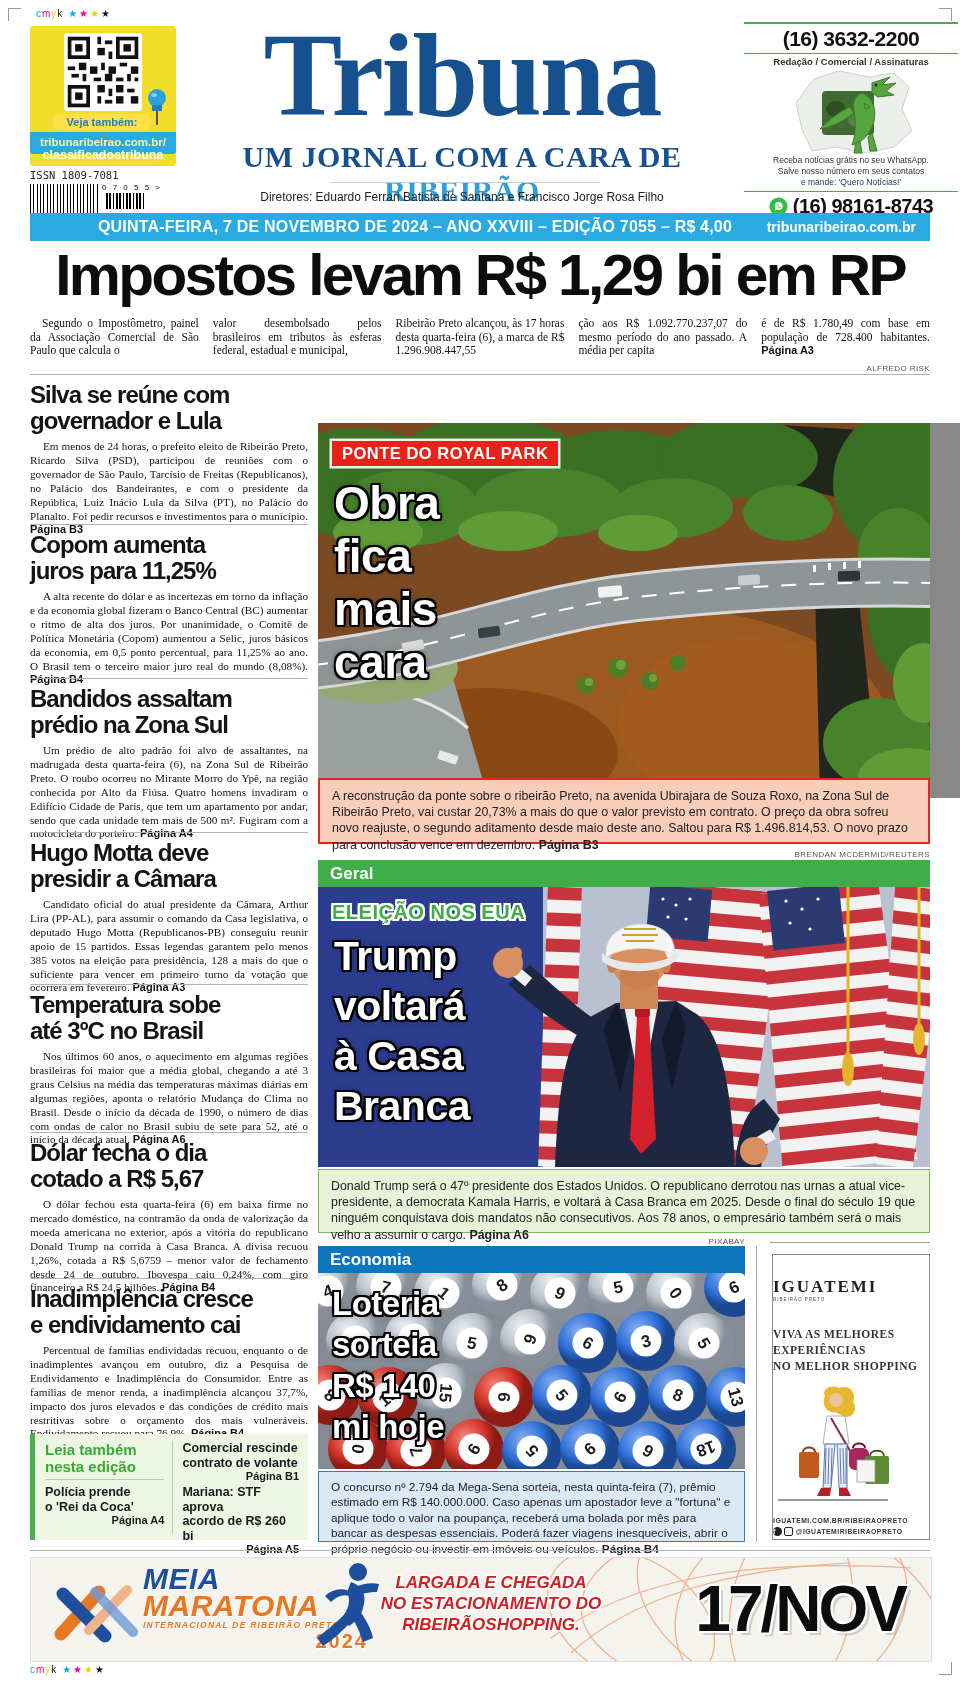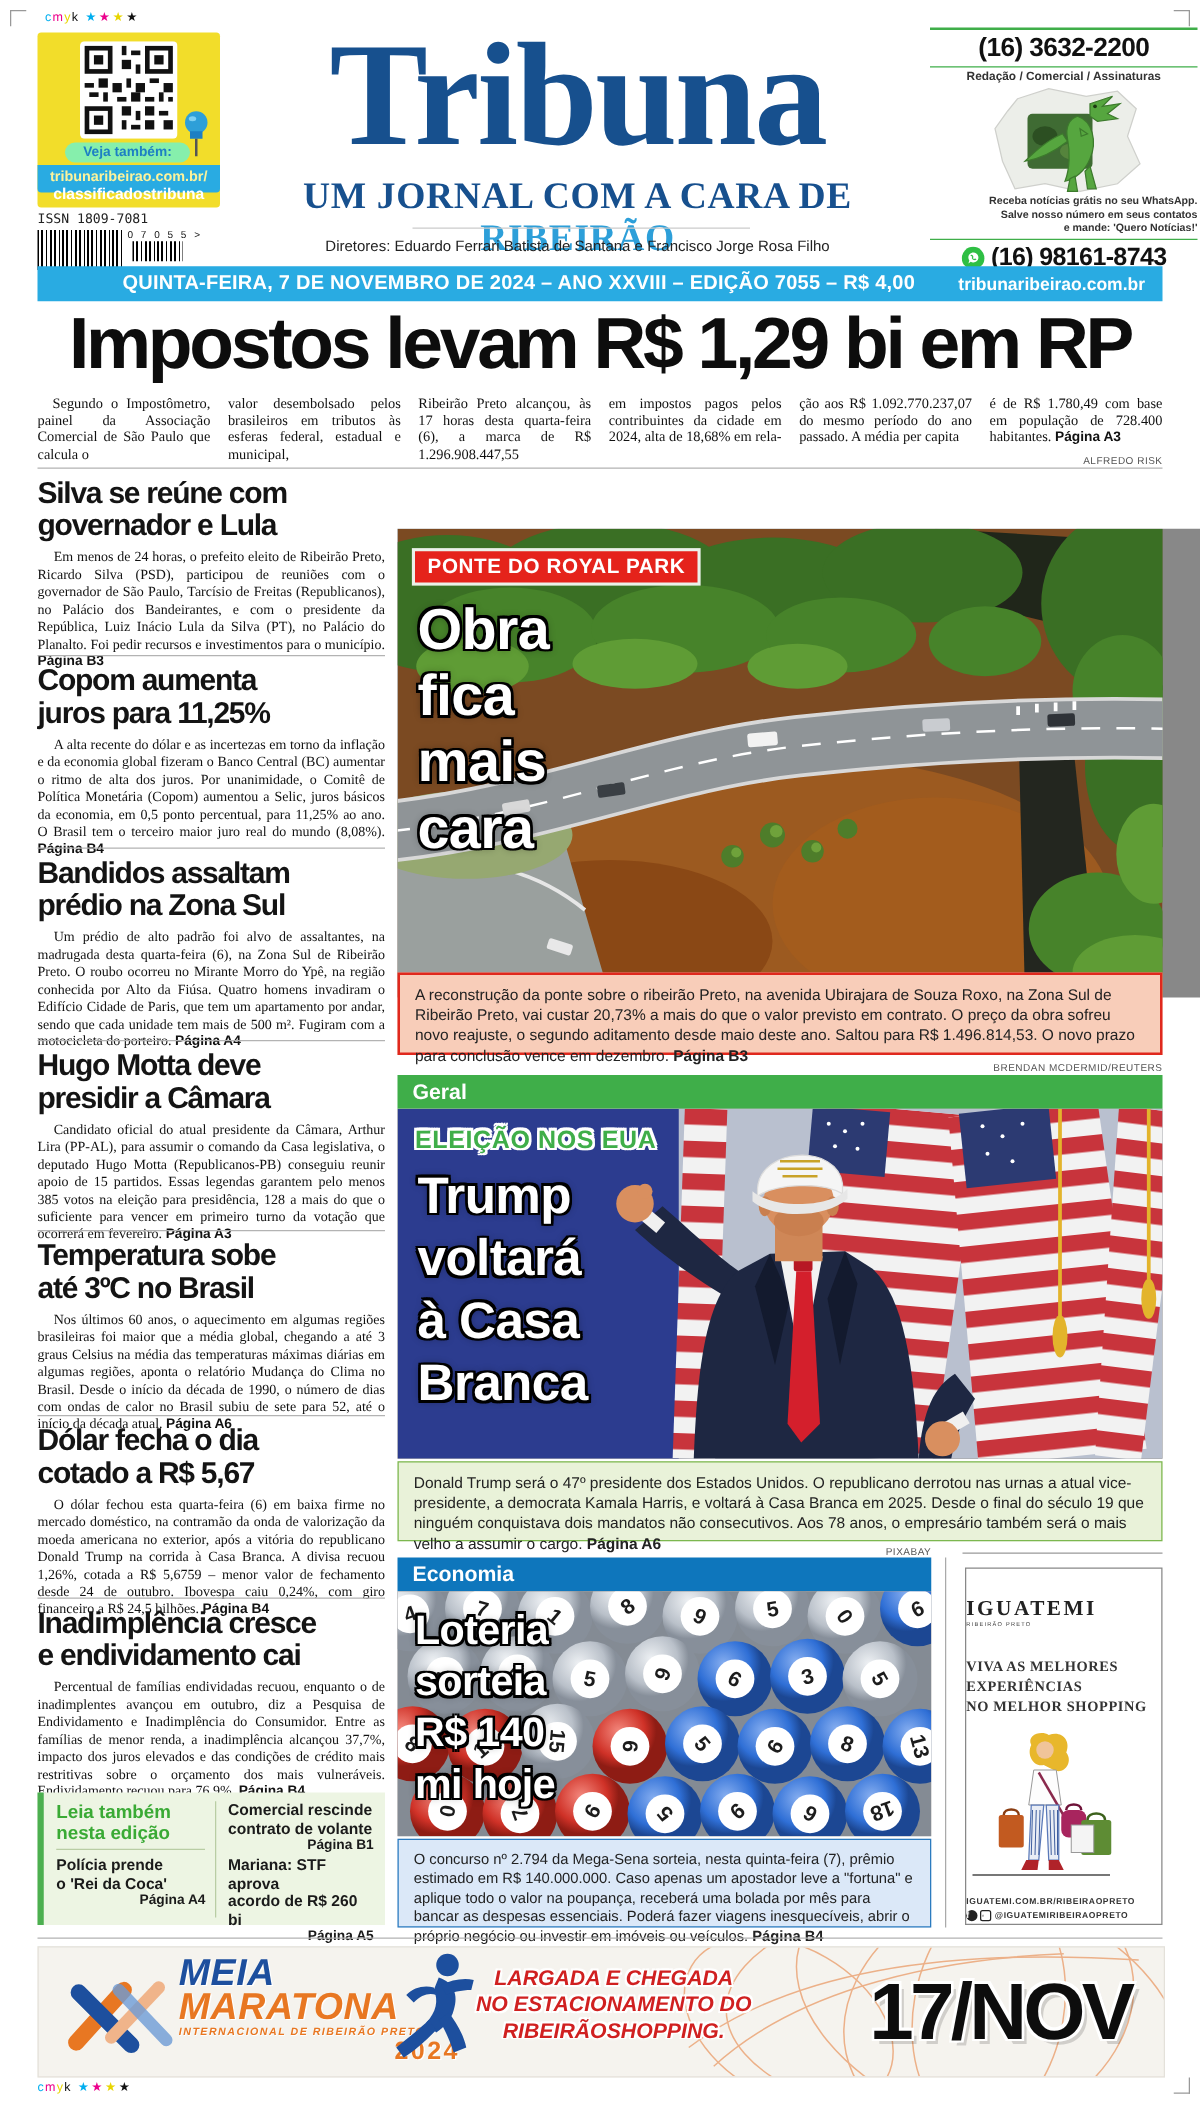--- a/index.html
+++ b/index.html
@@ -10,31 +10,31 @@
   
   .regmark{font-size:10px;color:#222;letter-spacing:1px;}
   .regmark .c{color:#00aeef}.regmark .m{color:#ec008c}.regmark .y{color:#e8d500}.regmark .k{color:#111}
   .stars span{font-size:10px;margin-left:1px;}
   .crop{width:12px;height:12px;border-color:#999;}
   
   .qrbox{background:#f2dd2a;border-radius:3px;}
   .urlbar{background:#29abe2;color:#fff;font-weight:bold;text-align:center;line-height:13px;}
   .url1{color:#fdf39b;font-size:11.5px;}
   .url2{color:#fff;font-size:12.5px;}
-  .vejapill{background:#86efac;border-radius:8px;color:#1d7fc4;font-weight:bold;font-size:11px;text-align:center;}
+  .vejapill{background:#fde047;border-radius:8px;color:#1d7fc4;font-weight:bold;font-size:11px;text-align:center;}
   .mono{font-family:"DejaVu Sans Mono",monospace;}
   .barcode{background:repeating-linear-gradient(90deg,#000 0 1.5px,#fff 1.5px 3px,#000 3px 4.5px,#fff 4.5px 7px,#000 7px 8px,#fff 8px 10px);}
   .logo{font-family:"Liberation Serif",serif;font-weight:bold;color:#17508e;font-size:118px;line-height:100px;text-align:center;letter-spacing:-2px;}
   .slogan{font-family:"Liberation Serif",serif;font-weight:bold;font-size:30px;letter-spacing:.5px;text-align:center;color:#17508e;}
   .slogan .lite{color:#2d9fd9;}
   .directors{font-size:12px;color:#222;text-align:center;font-weight:bold;}
   .grule{border-top:2px solid #3fae49;}
   .phone-big{font-size:21px;font-weight:bold;color:#111;text-align:center;letter-spacing:-.5px;}
   .dept{font-size:9.5px;font-weight:bold;color:#333;text-align:center;}
-  .wainfo{font-size:8.5px;line-height:11px;font-weight:bold;color:#333;text-align:right;}
+  .wainfo{font-size:8.5px;line-height:11px;font-weight:normal;color:#333;text-align:center;}
   
   .datebar{background:#29abe2;color:#fff;}
   .datebar .main{font-size:16px;font-weight:bold;letter-spacing:.2px;}
   .datebar .site{font-size:14px;font-weight:bold;}
   
   .mainhead{font-size:58px;line-height:66px;font-weight:bold;letter-spacing:-2.6px;text-align:center;color:#0d0d0d;transform:scaleX(1.01);transform-origin:center;}
   .leadcols{display:flex;gap:14px;}
   .leadcols div{flex:1;font-family:"Liberation Serif",serif;font-size:11.5px;line-height:13.5px;text-align:justify;}
   .pgref{font-family:Liberation Sans, sans-serif;font-weight:bold;font-size:11px;}
   .hr{border-top:1px solid #b3b3b3;}
@@ -207,21 +207,20 @@
       <span>QUINTA-FEIRA, 7 DE NOVEMBRO DE 2024 – ANO XXVIII – EDIÇÃO 7055 – </span><span style="font-weight:bold;">R$ 4,00</span>
     </div>
     <div class="abs site" style="right:14px;top:6px;">tribunaribeirao.com.br</div>
   </div>
 
   <div class="abs mainhead" style="left:22px;top:242px;width:916px;">Impostos levam R$ 1,29 bi em RP</div>
   <div class="abs leadcols" style="left:30px;top:317px;width:900px;height:54px;overflow:hidden;">
     <div style="text-indent:12px;">Segundo o Impostômetro, painel da Associação Comercial de São Paulo que calcula o</div>
     <div>valor desembolsado pelos brasileiros em tributos às esferas federal, estadual e municipal,</div>
     <div>Ribeirão Preto alcançou, às 17 horas desta quarta-feira (6), a marca de R$ 1.296.908.447,55</div>
-    <div>em impostos pagos pelos contribuintes da cidade em 2024, alta de 18,68% em rela-</div>
     <div>ção aos R$ 1.092.770.237,07 do mesmo período do ano passado. A média per capita</div>
     <div><span>é de R$ 1.780,49 com base em população de 728.400 habitantes. </span><span class="pgref">Página A3</span></div>
   </div>
   <div class="abs hr" style="left:30px;top:374px;width:900px;"></div>
 
   <div class="abs art" style="top:382px;">
     <h3 class="prel">Silva se reúne com
 governador e Lula</h3>
     <p><span>Em menos de 24 horas, o prefeito eleito de Ribeirão Preto, Ricardo Silva (PSD), participou de reuniões com o governador de São Paulo, Tarcísio de Freitas (Republicanos), no Palácio dos Bandeirantes, e com o presidente da República, Luiz Inácio Lula da Silva (PT), no Palácio do Planalto. Foi pedir recursos e investimentos para o município. </span><span class="pgref">Página B3</span></p>
   </div>

